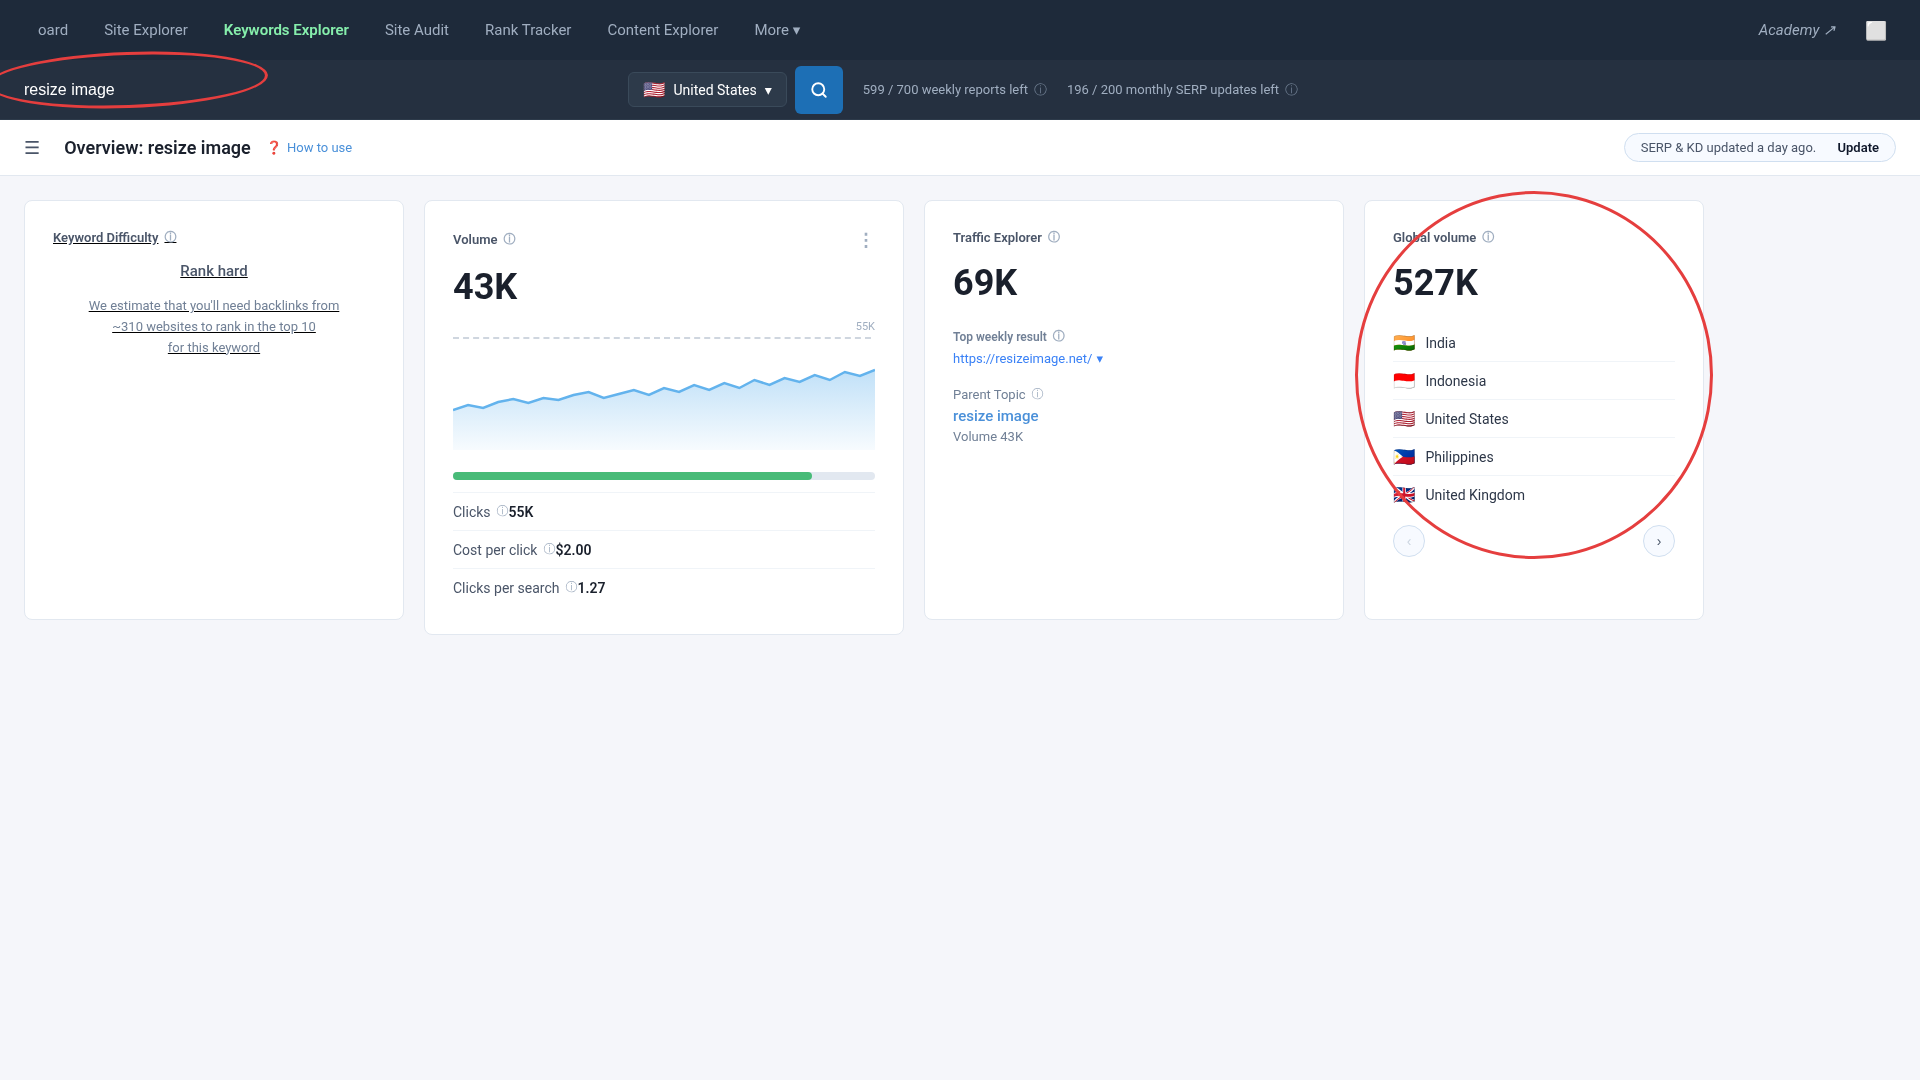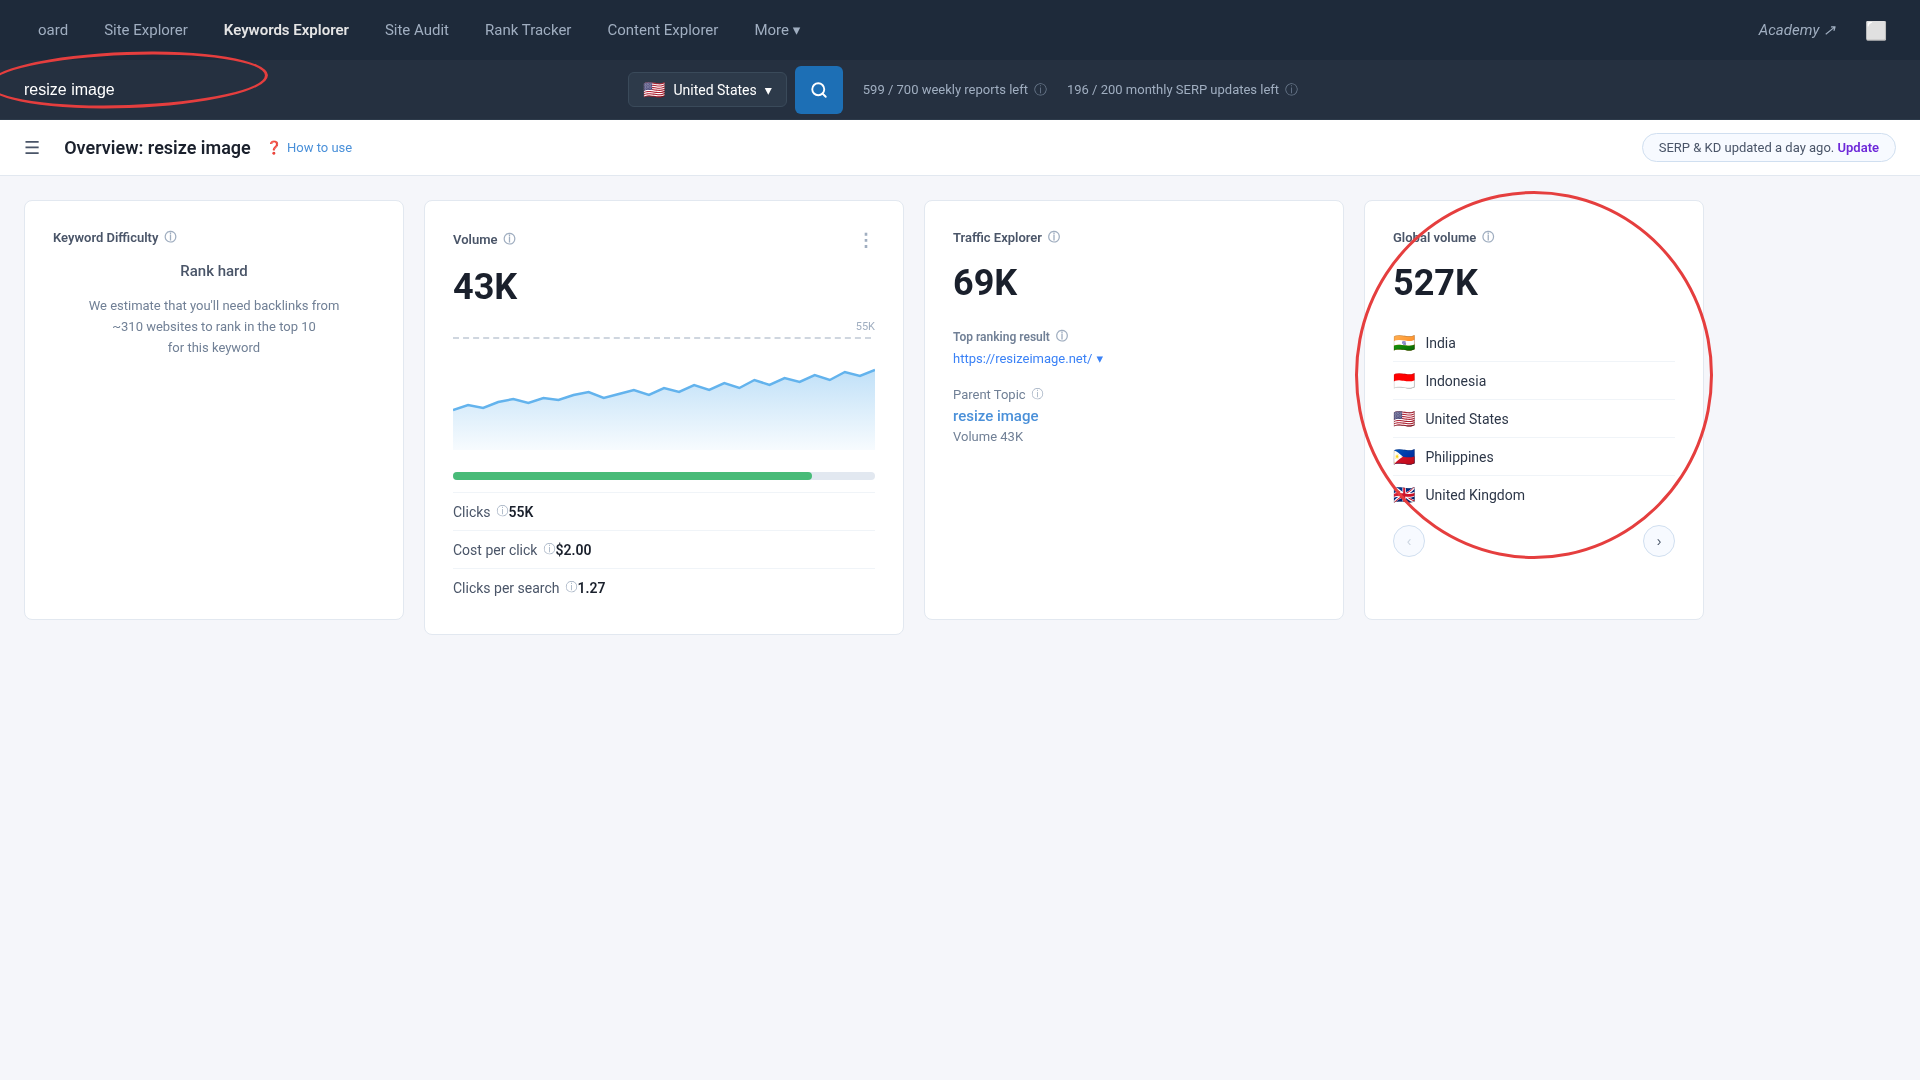--- a/index.html
+++ b/index.html
@@ -15,21 +15,21 @@
       gap: 8px;
     }
     .nav-item {
       color: #a0aec0;
       font-size: 15px;
       padding: 8px 14px;
       cursor: pointer;
       border-radius: 4px;
       white-space: nowrap;
     }
-    .nav-item.active { color: #e5e5e5; font-weight: 600; text-align: right; }
+    .nav-item.active { color: #86efac; font-weight: 600; text-align: right; }
     .nav-item.more { display: flex; align-items: center; gap: 4px; }
     .nav-spacer { flex: 1; }
     .nav-academy { color: #a0aec0; font-size: 15px; padding: 8px 14px; cursor: pointer; display: flex; align-items: center; gap: 4px; font-style: italic; }
     .nav-icon-btn { color: #a0aec0; padding: 8px; cursor: pointer; font-size: 18px; }
 
     
     .search-bar {
       background: #253040;
       height: 60px;
       display: flex;
@@ -116,21 +116,21 @@
     .how-to-use { display: flex; align-items: center; gap: 4px; color: #4a90d9; font-size: 13px; cursor: pointer; }
     .header-spacer { flex: 1; }
     .serp-update-badge {
       background: #f7faff;
       border: 1px solid #d0dff0;
       border-radius: 20px;
       padding: 6px 16px;
       font-size: 13px;
       color: #4a5568;
     }
-    .serp-update-badge .update-link { color: #6d28d9; cursor: pointer; font-weight: 600; margin-left: 0; }
+    .serp-update-badge .update-link { color: #0f172a; cursor: pointer; font-weight: 600; margin-left: 18px; }
 
     
     .cards-area {
       display: flex;
       padding: 24px;
       gap: 20px;
       align-items: flex-start;
     }
 
     
@@ -146,21 +146,21 @@
       font-weight: 600;
       color: #4a5568;
       display: flex;
       align-items: center;
       gap: 6px;
       margin-bottom: 16px;
     }
     .help-icon { color: #a0aec0; font-size: 12px; cursor: pointer; }
 
     
-    .kd-card { flex: 0 0 380px; min-height: 420px; }
+    .kd-card { flex: 0 0 380px; min-height: 420px; text-decoration: underline; }
     .gauge-wrapper {
       display: flex;
       justify-content: center;
       align-items: center;
       margin: 16px 0;
       position: relative;
     }
     .gauge-svg { width: 260px; height: 160px; }
     .gauge-number {
       position: absolute;
@@ -381,21 +381,21 @@
   </div>
 
   <div class="card traffic-card">
     <div class="card-title">
       <span>Traffic Explorer</span>
       <span class="help-icon">ⓘ</span>
     </div>
     <div class="traffic-number">69K</div>
 
     <div class="section-label">
-      <span>Top ranking result</span>
+      <span>Top weekly result</span>
       <span class="help-icon">ⓘ</span>
     </div>
     <div class="top-url">
       <span>https://resizeimage.net/</span>
       <span>▾</span>
     </div>
 
     <div class="parent-topic-label">
       <span>Parent Topic</span>
       <span class="help-icon">ⓘ</span>

